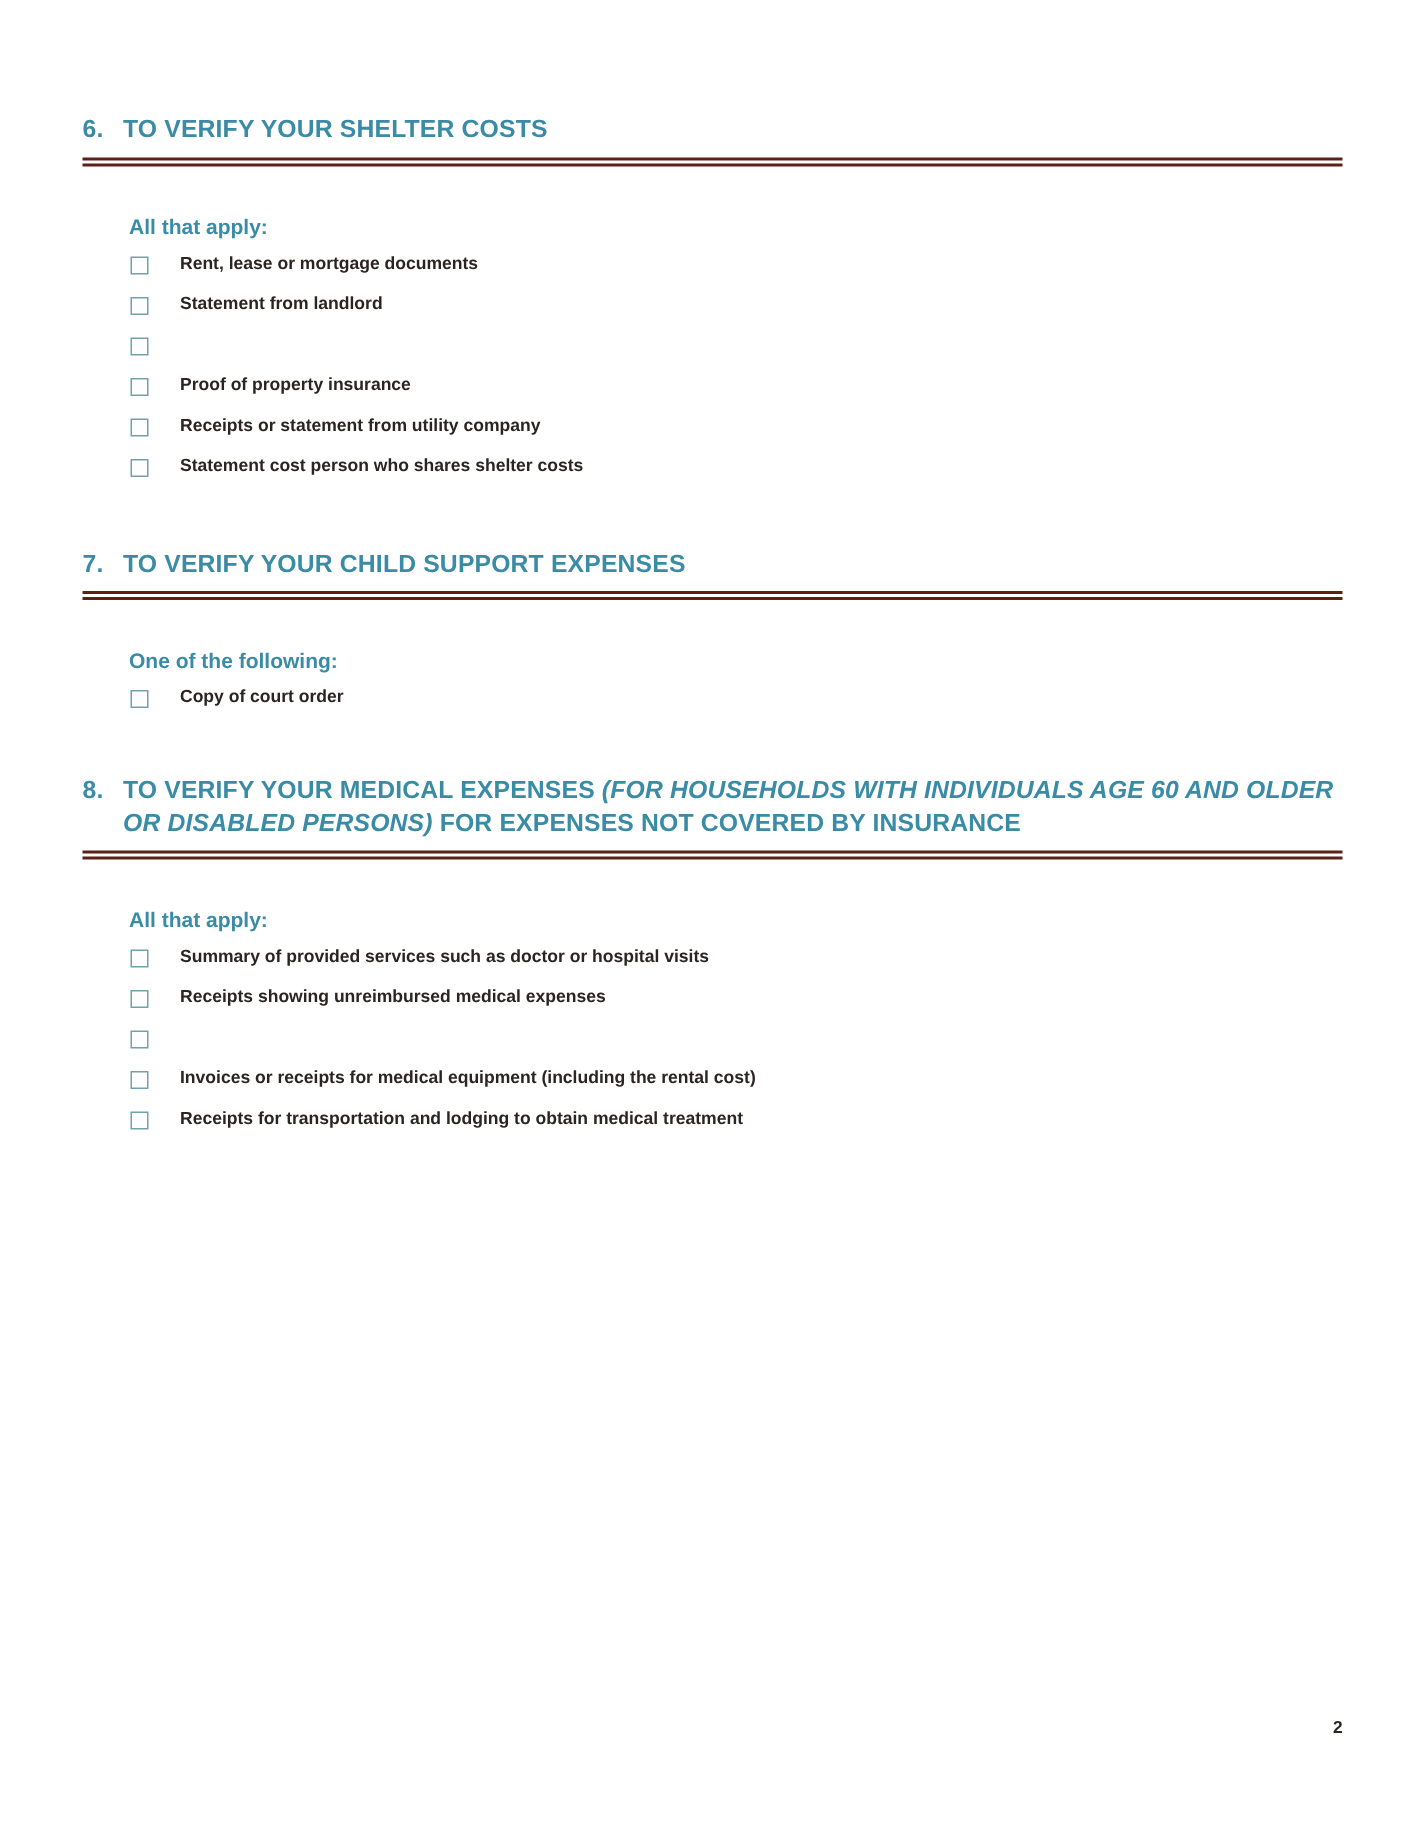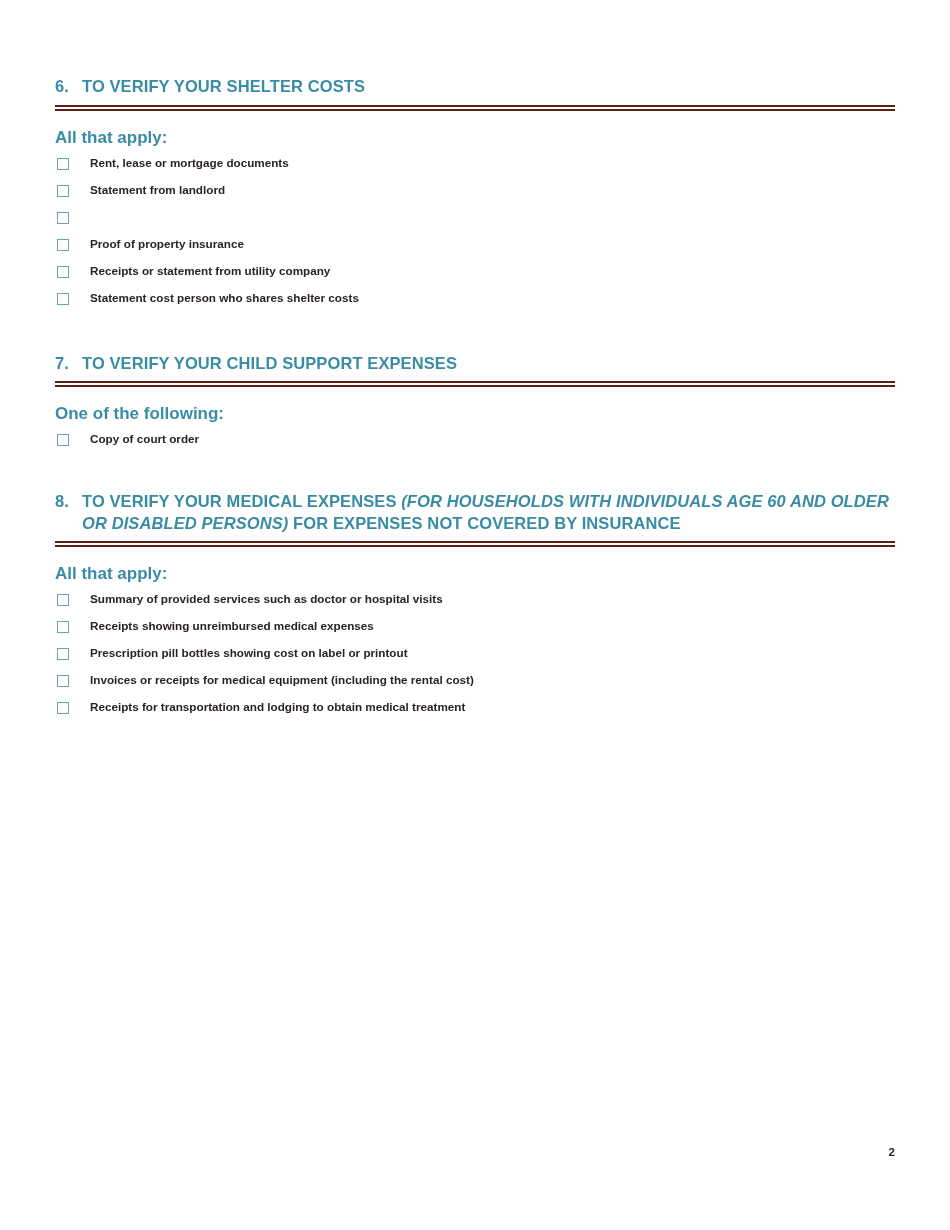--- a/index.html
+++ b/index.html
@@ -62,35 +62,35 @@
     margin: 7px 55px 0 55px;
     height: 6px;
     border-top: 2px solid #5c2018;
     border-bottom: 2px solid #5c2018;
     box-sizing: border-box;
     background: #ffffff;
   }
 
   .instruction {
     color: #3a8ca6;
-    font-size: 17px;
-    font-weight: bold;
-    padding-left: 55px;
-    margin-top: 20px;
+    font-size: 14px;
+    font-weight: bold;
+    padding-left: 86px;
+    margin-top: 33px;
     line-height: 14px;
   }
 
   .items {
     margin-top: 10px;
   }
 
   .item {
     display: flex;
     align-items: flex-start;
-    padding-left: 57px;
+    padding-left: 87px;
     height: 27px;
   }
 
   .checkbox {
     flex: 0 0 auto;
     width: 12px;
     height: 12px;
     border: 1.6px solid #6fa2ae;
     background: #ffffff;
     box-sizing: border-box;
@@ -203,21 +203,20 @@
       <div class="item">
         <span class="checkbox"></span>
         <span class="item-label">Summary of provided services such as doctor or hospital visits</span>
       </div>
       <div class="item">
         <span class="checkbox"></span>
         <span class="item-label">Receipts showing unreimbursed medical expenses</span>
       </div>
       <div class="item">
         <span class="checkbox"></span>
-        <span class="item-label">Prescription pill bottles showing cost on label or printout</span>
       </div>
       <div class="item">
         <span class="checkbox"></span>
         <span class="item-label">Invoices or receipts for medical equipment (including the rental cost)</span>
       </div>
       <div class="item">
         <span class="checkbox"></span>
         <span class="item-label">Receipts for transportation and lodging to obtain medical treatment</span>
       </div>
 

